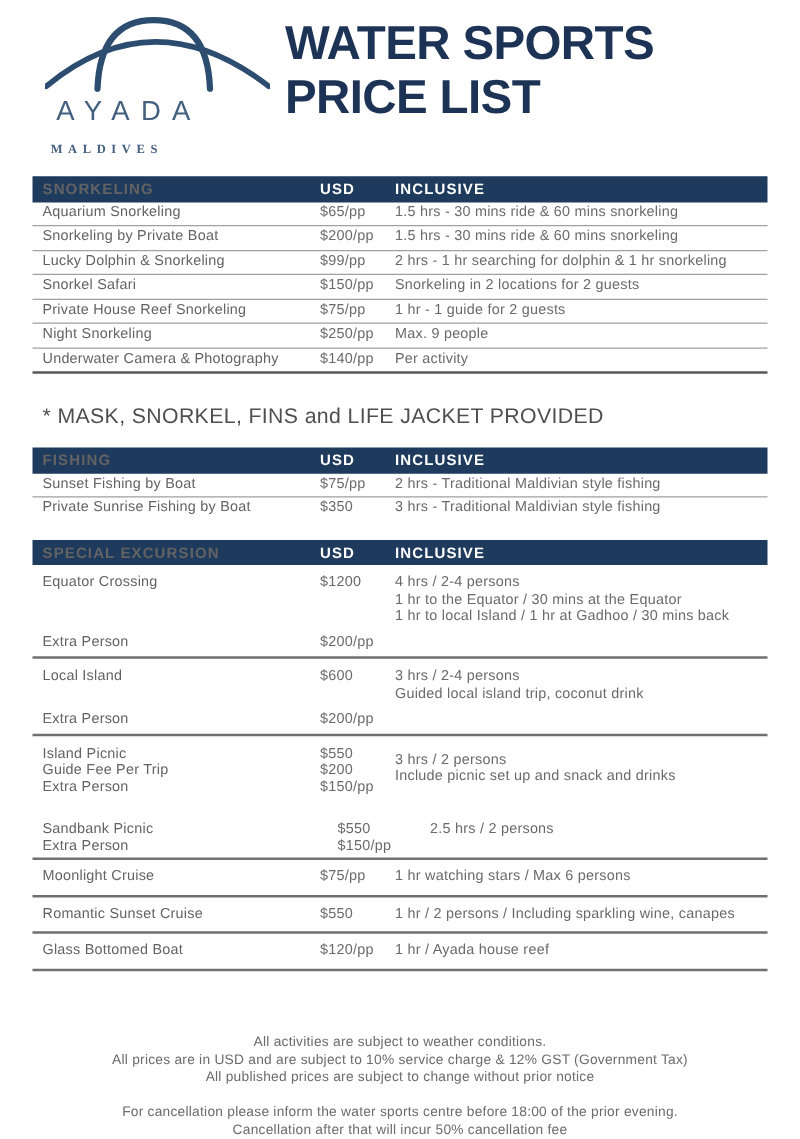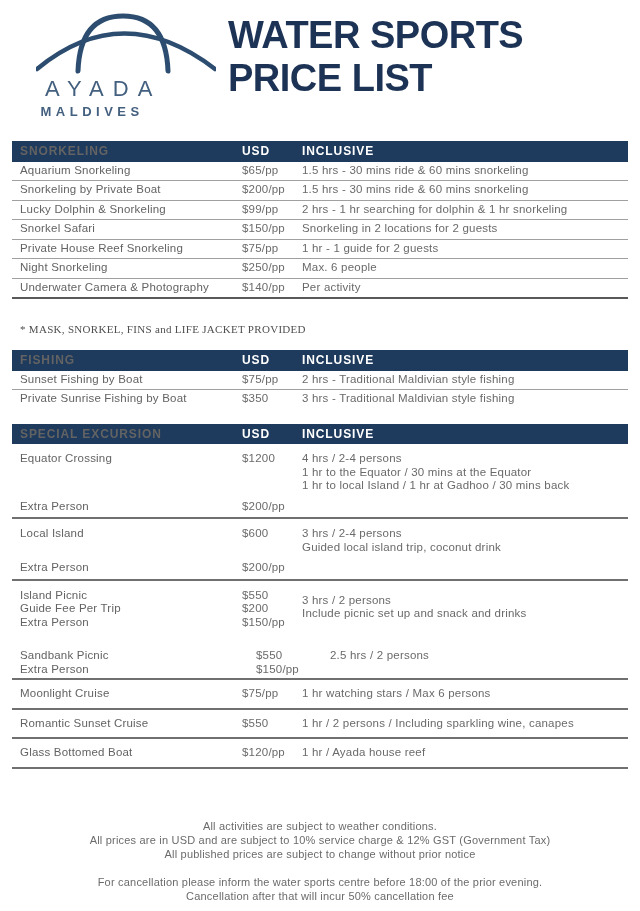--- a/index.html
+++ b/index.html
@@ -14,33 +14,33 @@
   
   .header { position:relative; height:141px; }
   .logo { position:absolute; left:36px; top:8px; width:180px; text-align:left; }
   .logo svg { display:block; }
   .brand-name {
     margin-top:2px;
     font-size:22px; letter-spacing:9px; text-indent:9px;
     color:#44607f; font-weight:400;
   }
   .brand-sub {
-    margin-top:2px;
-    font-size:13px; letter-spacing:4.5px; text-indent:4.5px;
-    color:#44607f; font-weight:bold;
+    margin-top:12px;
+    font-size:10px; letter-spacing:4.5px; text-indent:4.5px;
+    color:#44607f; font-weight:bold;font-family:Liberation Serif, serif;
   }
   .title {
     position:absolute; left:228px; top:14px;
     font-size:38px; font-weight:bold; line-height:43px;
     letter-spacing:-0.5px; color:#1d3356; margin:0;
   }
   .title .t-line { display:block; }
 
   
-  .content { margin:0 12px; }
+  .content { margin:0 26px; }
   .table-section { margin-top:0; }
   .table-section + .table-section { margin-top:15px; }
 
   .bar {
     display:grid; grid-template-columns:222px 60px 1fr;
     background:#1e3a5c; color:#ffffff;
     font-size:12px; font-weight:bold; letter-spacing:0.9px;
     padding:3px 0 3.5px 8px; align-items:center;
   }
 
@@ -58,21 +58,21 @@
   .div-none  { border-bottom:none; }
 
   .row.multi { padding:8px 0 2px 8px; }
   .row.extra { padding:5px 0 4px 8px; }
   .row.gap   { margin-top:10px;gap:14px; }
   .row.single-pad { padding:7px 0 7px 8px; }
   .row.inc-offset .cell-inc { padding-top:5px; }
 
   .footnote {
     margin:24px 0 0 8px;
-    font-size:11px; color:#4f4f4f; letter-spacing:0.3px;font-family:Liberation Serif, serif;
+    font-size:17px; color:#4f4f4f; letter-spacing:0.3px;
   }
 
   
   .footer {
     margin-top:50px;
     text-align:center;
     font-size:11px; color:#6b6b6b; line-height:14px; letter-spacing:0.2px;
   }
   .footer .para + .para { margin-top:14px; }
 </style>
@@ -159,21 +159,21 @@
           </div>
         </div>
         <div class="row div-thin">
           <div class="cell-name">
             <div class="ln">Night Snorkeling</div>
           </div>
           <div class="cell-usd">
             <div class="ln">$250/pp</div>
           </div>
           <div class="cell-inc">
-            <div class="ln">Max. 6 people</div>
+            <div class="ln">Max. 9 people</div>
           </div>
         </div>
         <div class="row div-dark">
           <div class="cell-name">
             <div class="ln">Underwater Camera &amp; Photography</div>
           </div>
           <div class="cell-usd">
             <div class="ln">$140/pp</div>
           </div>
           <div class="cell-inc">

